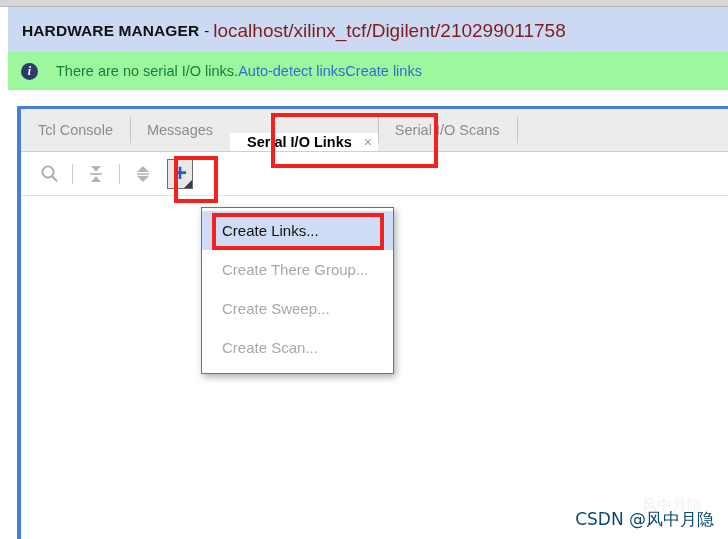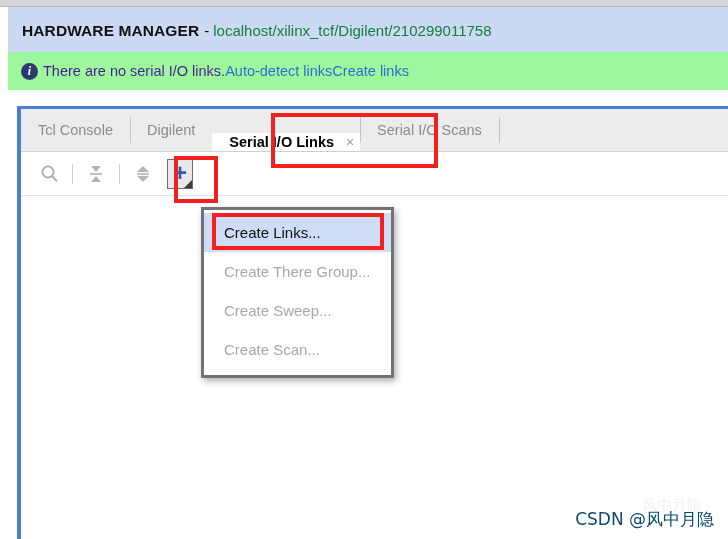--- a/index.html
+++ b/index.html
@@ -42,23 +42,23 @@
     letter-spacing: .1px;
     white-space: nowrap;
   }
   .header-sep {
     font-size: 15px;
     font-weight: normal;
     color: #111111;
     margin: 0 4px 0 5px;
   }
   .header-path {
-    font-size: 15px;
+    font-size: 19px;
     font-weight: normal;
-    color: #15803d;
+    color: #7f1d1d;
     white-space: nowrap;
   }
 
   
   .info-bar {
     position: absolute;
     left: 8px; top: 52px;
     width: 720px; height: 38px;
     background: #9df79d;
     display: flex;
@@ -76,22 +76,22 @@
     font-style: italic;
     font-family: "Liberation Serif", serif;
     display: flex;
     align-items: center;
     justify-content: center;
     flex: none;
     line-height: 1;
   }
   .info-text {
     font-size: 14.5px;
-    color: #4c1d95;
-    margin-left: 5px;
+    color: #15803d;
+    margin-left: 18px;
     white-space: nowrap;
   }
   .info-link {
     font-size: 14.5px;
     color: #2a6fd6;
     margin-left: 0;
     white-space: nowrap;
     cursor: pointer;
   }
 
@@ -232,21 +232,21 @@
   #annot-tab    { left: 271px; top: 113px; width: 167px; height: 55px; }
   #annot-add    { left: 174px; top: 156px; width: 44px; height: 47px; }
   #annot-menu   { left: 212px; top: 213px; width: 172px; height: 37px; }
 
   
   .ctx-menu {
     position: absolute;
     left: 201px; top: 207px;
     width: 193px;
     background: #ffffff;
-    border: 3px solid #737373;
+    border: 1px solid #737373;
     box-shadow: 2px 3px 7px rgba(0,0,0,.32);
     z-index: 30;
     padding: 3px 0 6px 0;
     box-sizing: border-box;
   }
   .ctx-item {
     height: 39px;
     display: flex;
     align-items: center;
     padding-left: 20px;
@@ -300,21 +300,21 @@
   <span class="info-link">Create links</span>
 </div>
 
 <div class="panel">
 
   <div class="tab-strip">
     <div class="tab">
       <span>Tcl Console</span>
     </div>
     <div class="tab">
-      <span>Digilent</span>
+      <span>Messages</span>
     </div>
     <div class="tab active">
       <span>Serial I/O Links</span>
       <span class="tab-close">×</span>
     </div>
     <div class="tab">
       <span>Serial I/O Scans</span>
     </div>
     <div class="tab-endsep"></div>
   </div>

